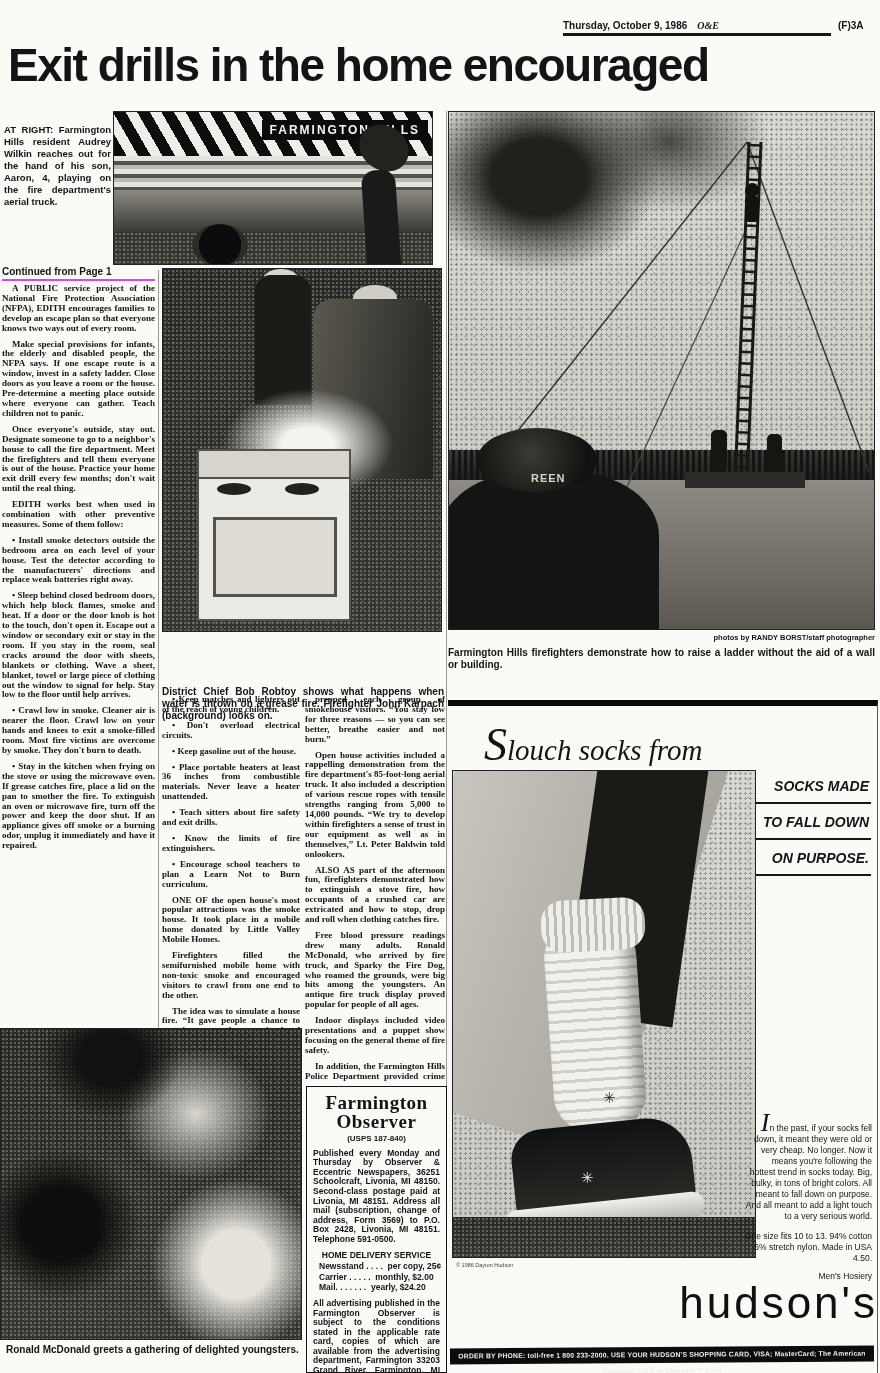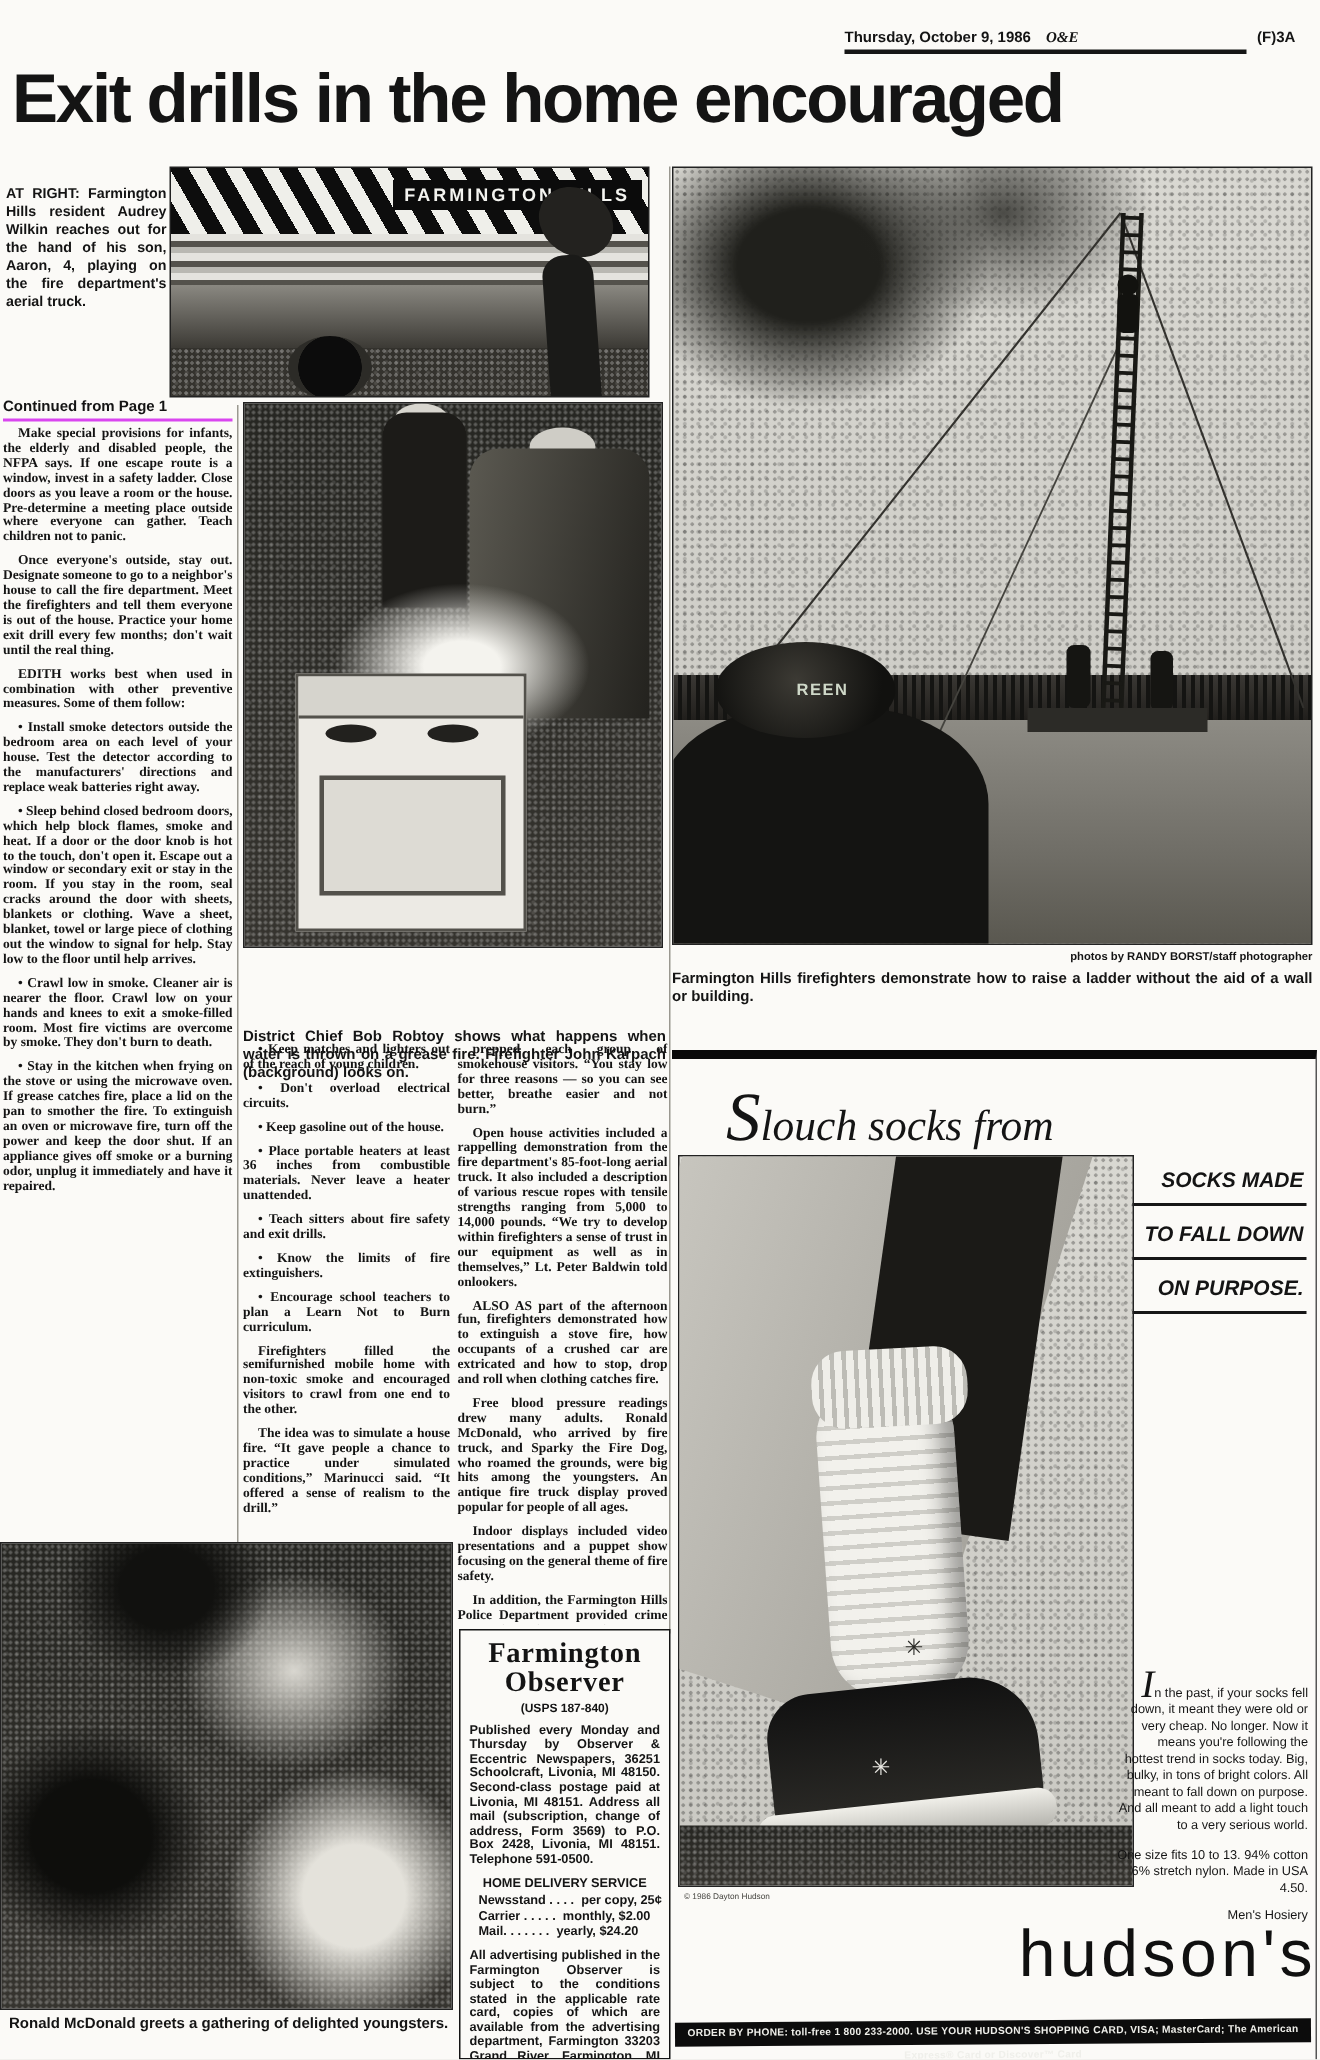--- a/index.html
+++ b/index.html
@@ -77,21 +77,21 @@
     background:radial-gradient(closest-side,rgba(40,40,36,.8),rgba(40,40,36,0));}
   .rp-crowd{position:absolute;left:0;top:338px;width:100%;height:30px;
     background:repeating-linear-gradient(90deg,#14141200 0 3px,#141412 3px 6px),linear-gradient(#3a3834,#211f1c);}
   .rp-ground{position:absolute;left:0;top:368px;width:100%;height:151px;
     background:linear-gradient(#8d8b84,#6f6d66 60%,#59574f);}
   .rp-svg{position:absolute;left:0;top:0;}
   .rp-fg{position:absolute;left:-10px;top:360px;width:220px;height:160px;border-radius:40% 40% 0 0;
     background:#141412;}
   .rp-helmet{position:absolute;left:28px;top:316px;width:120px;height:64px;border-radius:50%;
     background:radial-gradient(circle at 45% 40%,#3c3a34,#11110f 75%);}
-  .rp-helmet span{position:absolute;left:34px;top:26px;color:#cfd8c8;
+  .rp-helmet span{position:absolute;left:34px;top:44px;color:#cfd8c8;
     font:bold 11px "Liberation Sans",sans-serif;letter-spacing:1px;padding-left:20px;}
 
   
   .mid-photo{left:162px;top:268px;width:280px;height:364px;}
   .mp-fig{position:absolute;background:#1c1b18;}
   .mp-f1{left:92px;top:6px;width:56px;height:130px;border-radius:16px 16px 0 0;}
   .mp-h1{position:absolute;left:100px;top:0px;width:36px;height:22px;border-radius:50%;background:#d8d6cf;}
   .mp-f2{left:150px;top:30px;width:120px;height:180px;border-radius:20px 20px 0 0;
     background:linear-gradient(100deg,#5b5951,#23221e);}
   .mp-h2{position:absolute;left:190px;top:16px;width:44px;height:26px;border-radius:50%;background:#cfcdc6;}
@@ -208,20 +208,21 @@
     </div>
   </div>
   <div class="abs credit">photos by RANDY BORST/staff photographer</div>
   <div class="abs cap ladder-cap">Farmington Hills firefighters demonstrate how to raise a ladder without the aid of a wall or building.</div>
 
   <div class="abs vrule vr1"></div>
   <div class="abs vrule vr2"></div>
 
   <div class="abs continued">Continued from Page 1</div>
   <div class="abs bodycol col1">
+    <p>A PUBLIC service project of the National Fire Protection Association (NFPA), EDITH encourages families to develop an escape plan so that everyone knows two ways out of every room.</p>
     <p>Make special provisions for infants, the elderly and disabled people, the NFPA says. If one escape route is a window, invest in a safety ladder. Close doors as you leave a room or the house. Pre-determine a meeting place outside where everyone can gather. Teach children not to panic.</p>
     <p>Once everyone's outside, stay out. Designate someone to go to a neighbor's house to call the fire department. Meet the firefighters and tell them everyone is out of the house. Practice your home exit drill every few months; don't wait until the real thing.</p>
     <p>EDITH works best when used in combination with other preventive measures. Some of them follow:</p>
     <p>• Install smoke detectors outside the bedroom area on each level of your house. Test the detector according to the manufacturers' directions and replace weak batteries right away.</p>
     <p>• Sleep behind closed bedroom doors, which help block flames, smoke and heat. If a door or the door knob is hot to the touch, don't open it. Escape out a window or secondary exit or stay in the room. If you stay in the room, seal cracks around the door with sheets, blankets or clothing. Wave a sheet, blanket, towel or large piece of clothing out the window to signal for help. Stay low to the floor until help arrives.</p>
     <p>• Crawl low in smoke. Cleaner air is nearer the floor. Crawl low on your hands and knees to exit a smoke-filled room. Most fire victims are overcome by smoke. They don't burn to death.</p>
     <p>• Stay in the kitchen when frying on the stove or using the microwave oven. If grease catches fire, place a lid on the pan to smother the fire. To extinguish an oven or microwave fire, turn off the power and keep the door shut. If an appliance gives off smoke or a burning odor, unplug it immediately and have it repaired.</p>
   </div>
 
   <div class="photo mid-photo speck-dark">
@@ -240,20 +241,21 @@
   <div class="abs cap stove-cap">District Chief Bob Robtoy shows what happens when water is thrown on a grease fire. Firefighter John Karpach (background) looks on.</div>
 
   <div class="abs bodycol col2a">
     <p>• Keep matches and lighters out of the reach of young children.</p>
     <p>• Don't overload electrical circuits.</p>
     <p>• Keep gasoline out of the house.</p>
     <p>• Place portable heaters at least 36 inches from combustible materials. Never leave a heater unattended.</p>
     <p>• Teach sitters about fire safety and exit drills.</p>
     <p>• Know the limits of fire extinguishers.</p>
     <p>• Encourage school teachers to plan a Learn Not to Burn curriculum.</p>
+    <p>ONE OF the open house's most popular attractions was the smoke house. It took place in a mobile home donated by Little Valley Mobile Homes.</p>
     <p>Firefighters filled the semifurnished mobile home with non-toxic smoke and encouraged visitors to crawl from one end to the other.</p>
     <p>The idea was to simulate a house fire. “It gave people a chance to practice under simulated conditions,” Marinucci said. “It offered a sense of realism to the drill.”</p>
 
   </div>
   <div class="abs bodycol col2b">
     <p>prepped each group of smokehouse visitors. “You stay low for three reasons — so you can see better, breathe easier and not burn.”</p>
     <p>Open house activities included a rappelling demonstration from the fire department's 85-foot-long aerial truck. It also included a description of various rescue ropes with tensile strengths ranging from 5,000 to 14,000 pounds. “We try to develop within firefighters a sense of trust in our equipment as well as in themselves,” Lt. Peter Baldwin told onlookers.</p>
     <p>ALSO AS part of the afternoon fun, firefighters demonstrated how to extinguish a stove fire, how occupants of a crushed car are extricated and how to stop, drop and roll when clothing catches fire.</p>
     <p>Free blood pressure readings drew many adults. Ronald McDonald, who arrived by fire truck, and Sparky the Fire Dog, who roamed the grounds, were big hits among the youngsters. An antique fire truck display proved popular for people of all ages.</p>
     <p>Indoor displays included video presentations and a puppet show focusing on the general theme of fire safety.</p>

